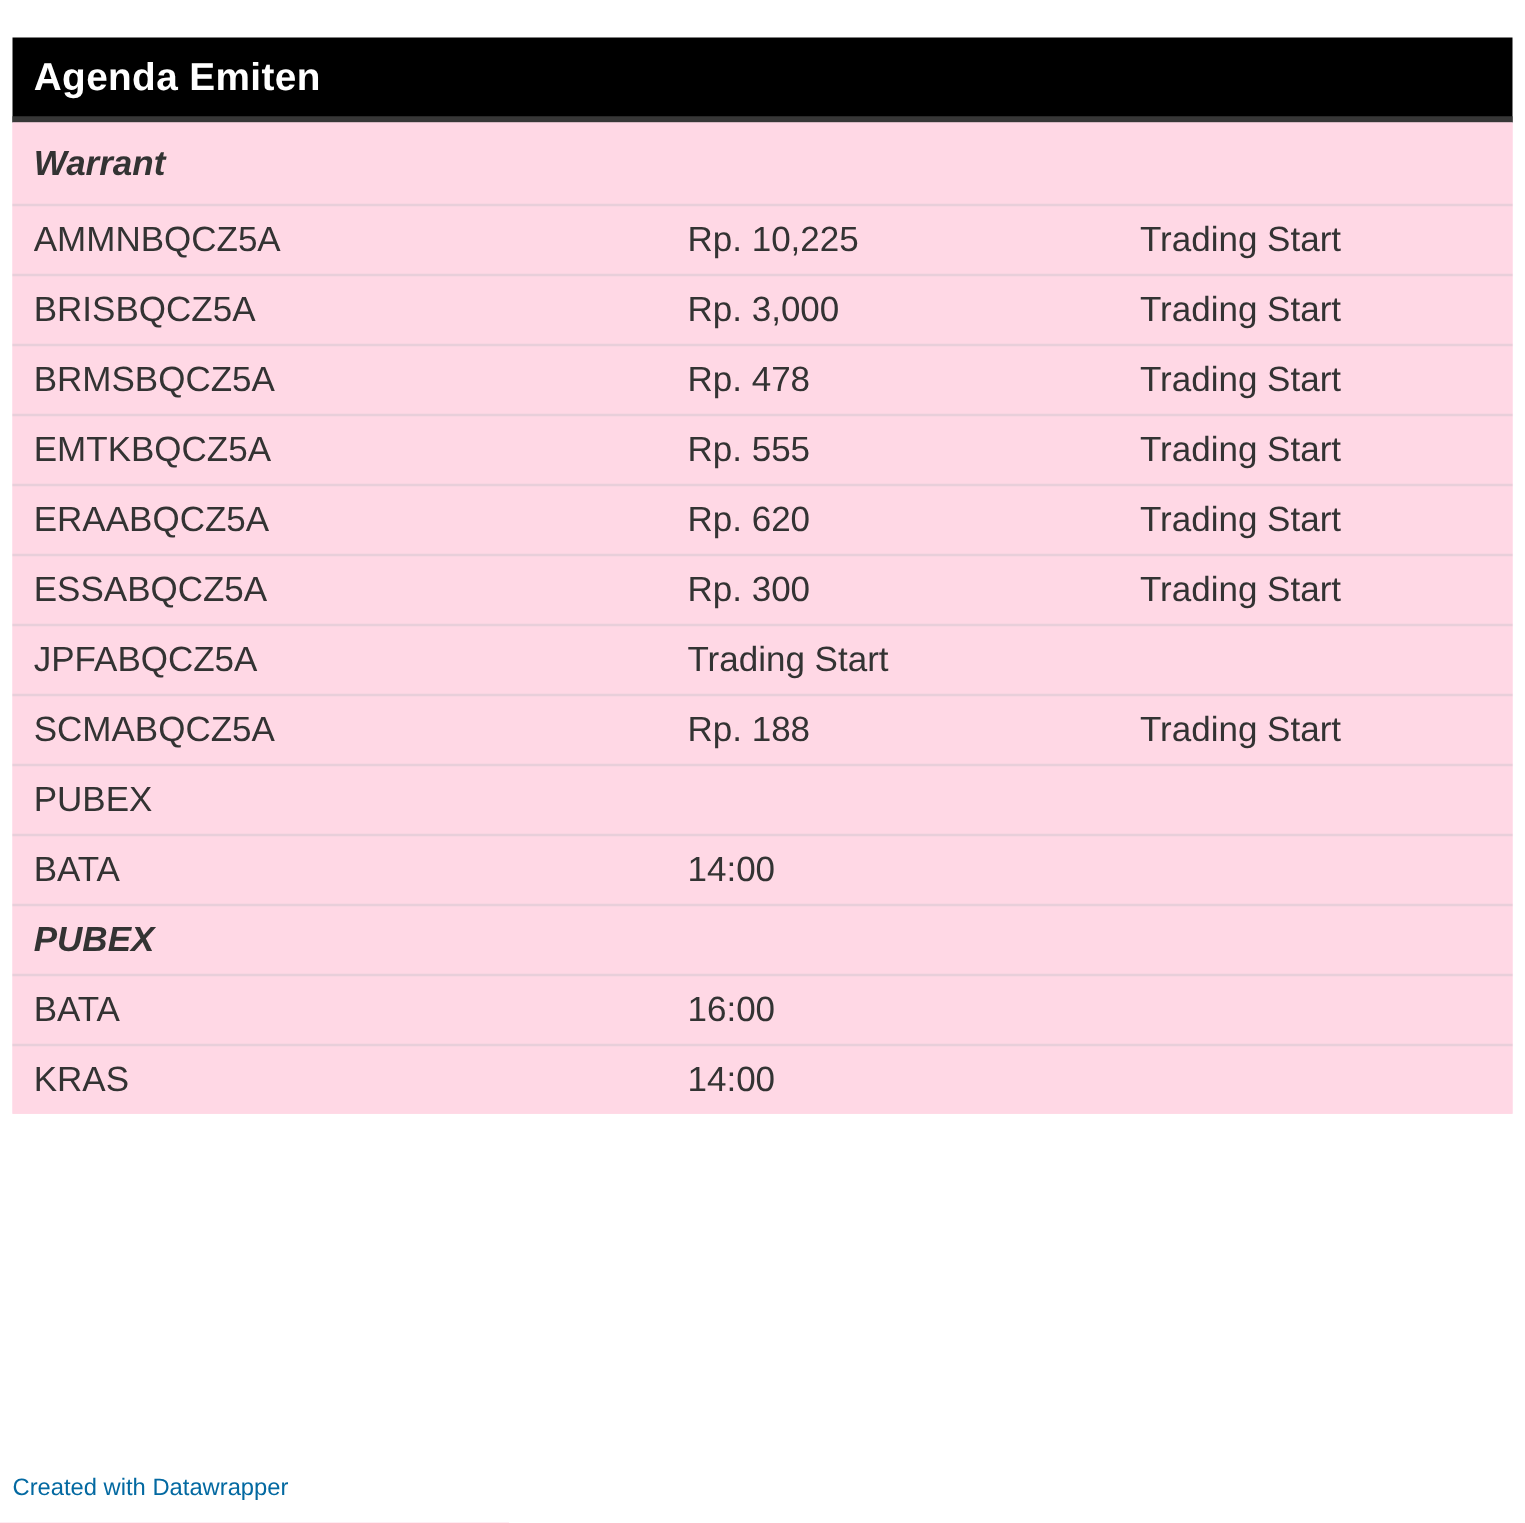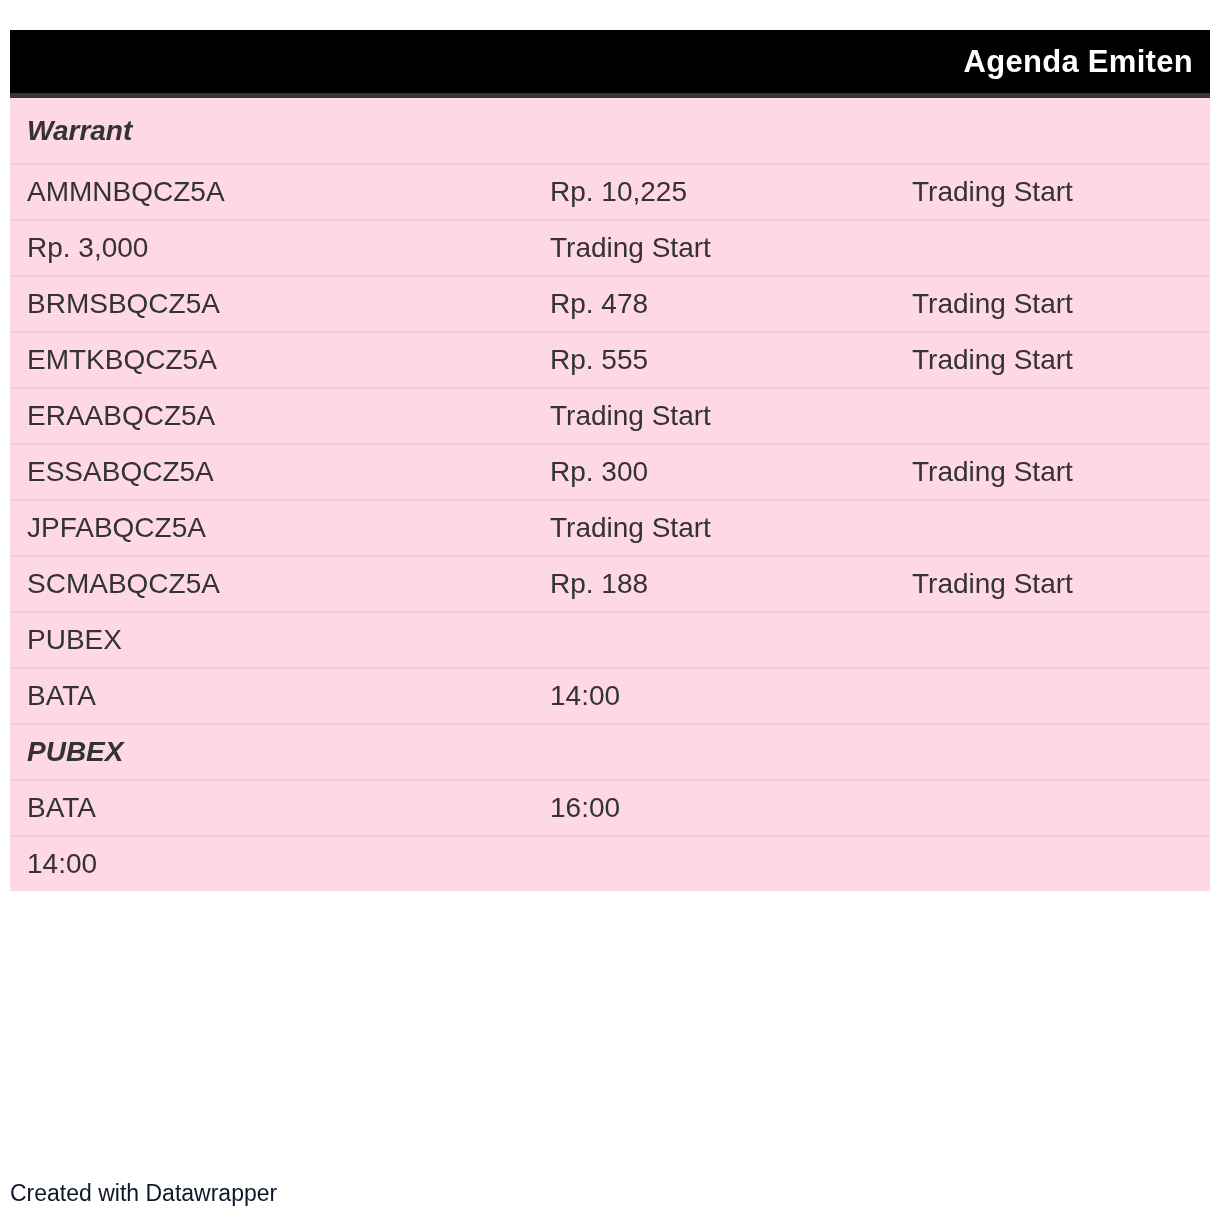--- a/index.html
+++ b/index.html
@@ -18,21 +18,20 @@
     top: 30px;
     width: 1200px;
   }
   .table-header {
     background: #000000;
     border-bottom: 5px solid #373737;
     height: 68px;
     display: flex;
     align-items: center;
     padding: 0 17px;
-    justify-content: flex-end;
   }
   .table-title {
     color: #ffffff;
     font-size: 31px;
     font-weight: bold;
     letter-spacing: 0.3px;
   }
   .table-body {
     background: #ffd8e5;
   }
@@ -50,22 +49,22 @@
   .row + .row { border-top: 2px solid #e8cfda; }
   .row.section .cell-name {
     font-weight: bold;
     font-style: italic;
   }
   .cell { white-space: nowrap; overflow: hidden; }
   .attribution {
     position: absolute;
     left: 10px;
     top: 1180px;
-    font-size: 23px;
-    color: #0f172a;
+    font-size: 19px;
+    color: #0369a1;
   }
 </style>
 </head>
 <body>
 
 <div class="table">
   <div class="table-header">
     <span class="table-title">Agenda Emiten</span>
   </div>
   <div class="table-body">
@@ -75,35 +74,37 @@
       <span class="cell"></span>
       <span class="cell"></span>
     </div>
 
     <div class="row">
       <span class="cell cell-name">AMMNBQCZ5A</span>
       <span class="cell cell-value">Rp. 10,225</span>
       <span class="cell cell-note">Trading Start</span>
     </div>
     <div class="row">
+      <span class="cell cell-name">BRISBQCZ5A</span>
       <span class="cell cell-value">Rp. 3,000</span>
       <span class="cell cell-note">Trading Start</span>
     </div>
     <div class="row">
       <span class="cell cell-name">BRMSBQCZ5A</span>
       <span class="cell cell-value">Rp. 478</span>
       <span class="cell cell-note">Trading Start</span>
     </div>
     <div class="row">
       <span class="cell cell-name">EMTKBQCZ5A</span>
       <span class="cell cell-value">Rp. 555</span>
       <span class="cell cell-note">Trading Start</span>
     </div>
     <div class="row">
       <span class="cell cell-name">ERAABQCZ5A</span>
+      <span class="cell cell-value">Rp. 620</span>
       <span class="cell cell-note">Trading Start</span>
     </div>
     <div class="row">
       <span class="cell cell-name">ESSABQCZ5A</span>
       <span class="cell cell-value">Rp. 300</span>
       <span class="cell cell-note">Trading Start</span>
     </div>
     <div class="row">
       <span class="cell cell-name">JPFABQCZ5A</span>
       <span class="cell cell-note">Trading Start</span>
@@ -130,20 +131,21 @@
       <span class="cell"></span>
       <span class="cell"></span>
     </div>
 
     <div class="row">
       <span class="cell cell-name">BATA</span>
       <span class="cell cell-value">16:00</span>
       <span class="cell cell-note"></span>
     </div>
     <div class="row">
+      <span class="cell cell-name">KRAS</span>
       <span class="cell cell-value">14:00</span>
       <span class="cell cell-note"></span>
     </div>
 
   </div>
 </div>
 
 <div class="attribution">Created with Datawrapper</div>
 
 </body></html>

